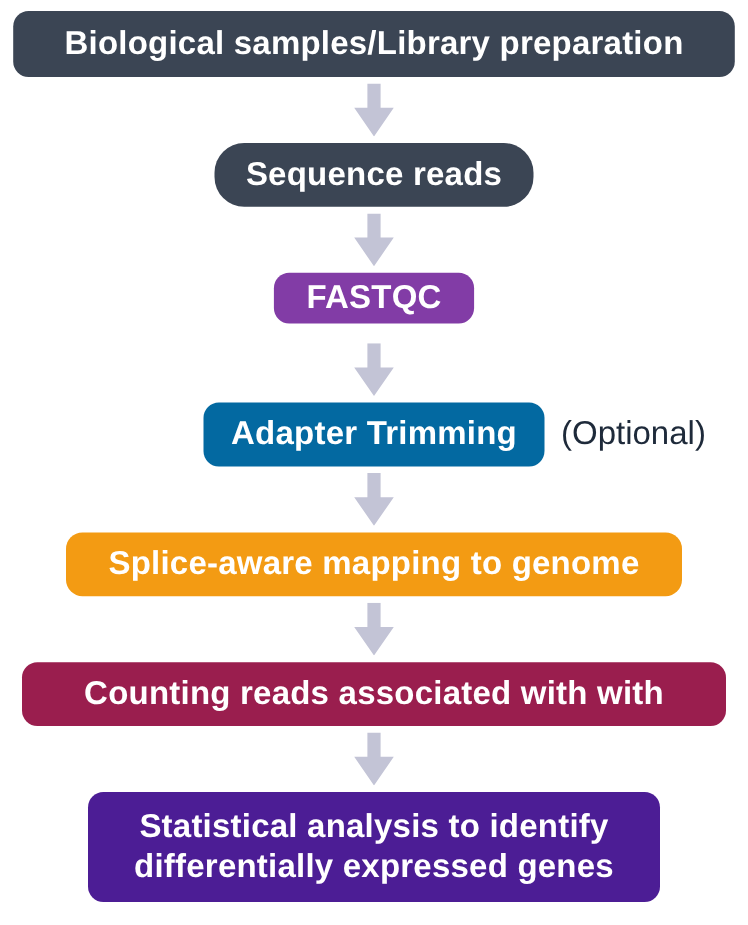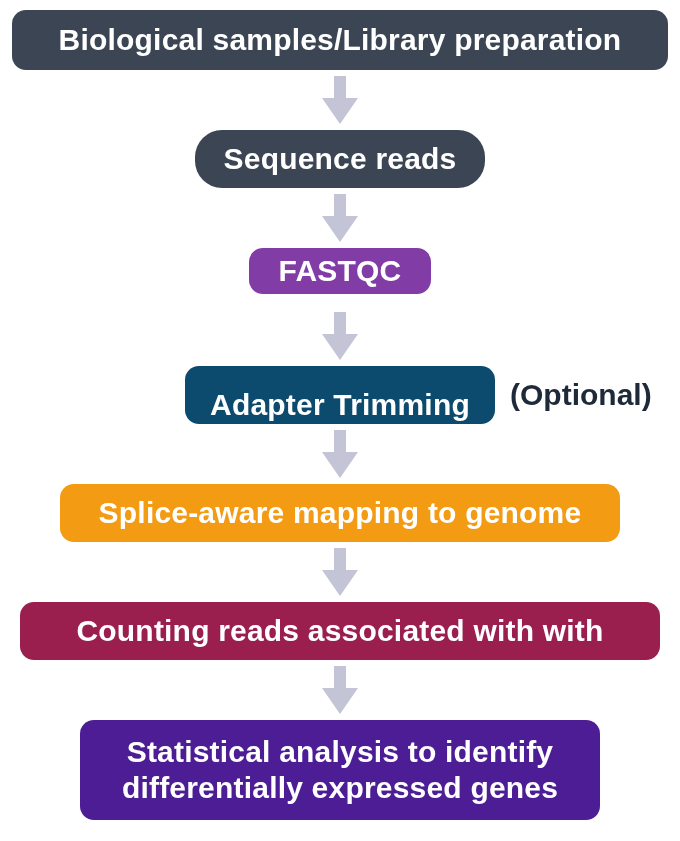--- a/index.html
+++ b/index.html
@@ -16,30 +16,30 @@
   }
   .node {
     position: absolute;
     border-radius: 14px;
     display: flex;
     align-items: center;
     justify-content: center;
     text-align: center;
     font-weight: 700;
     color: #ffffff;
-    padding: 1px 22px;
+    padding: 22px 22px;
     line-height: 1.2;
     font-size: 30px;
     letter-spacing: 0.2px;
   }
   .annot {
     position: absolute;
     color: #1e2a3a;
     font-size: 30px;
-    font-weight: 700;
+    font-weight: 400;
   }
   .arrow {
     position: absolute;
     left: 50%;
     transform: translateX(-50%);
   }
   .arrow svg { display: block; }
 </style>
 </head>
 <body>
@@ -69,34 +69,34 @@
   <div class="node" style="left:50%; transform:translateX(-50%); top:248px; width:182px; height:46px; background:#823ca6;">
     <span>FASTQC</span>
   </div>
 
   <div class="arrow" style="top:312px;">
     <svg width="40" height="48" viewBox="0 0 40 48">
       <path d="M14 0 H26 V22 H38 L20 48 L2 22 H14 Z" fill="#c3c4d6"></path>
     </svg>
   </div>
 
-  <div class="node" style="left:50%; transform:translateX(-50%); top:366px; width:310px; height:58px; background:#0c4a6e;align-items:flex-end;">
+  <div class="node" style="left:50%; transform:translateX(-50%); top:366px; width:310px; height:58px; background:#0369a1;">
     <span>Adapter Trimming</span>
   </div>
   <div class="annot" style="left:510px; top:378px;">
     <span>(Optional)</span>
   </div>
 
   <div class="arrow" style="top:430px;">
     <svg width="40" height="48" viewBox="0 0 40 48">
       <path d="M14 0 H26 V22 H38 L20 48 L2 22 H14 Z" fill="#c3c4d6"></path>
     </svg>
   </div>
 
-  <div class="node" style="left:50%; transform:translateX(-50%); top:484px; width:560px; height:58px; background:#f39b13;">
+  <div class="node" style="left:50%; transform:translateX(-50%); top:484px; width:560px; height:58px; background:#f39b13;border-radius:15px;">
     <span>Splice-aware mapping to genome</span>
   </div>
 
   <div class="arrow" style="top:548px;">
     <svg width="40" height="48" viewBox="0 0 40 48">
       <path d="M14 0 H26 V22 H38 L20 48 L2 22 H14 Z" fill="#c3c4d6"></path>
     </svg>
   </div>
 
   <div class="node" style="left:50%; transform:translateX(-50%); top:602px; width:640px; height:58px; background:#9a1e4e;">

